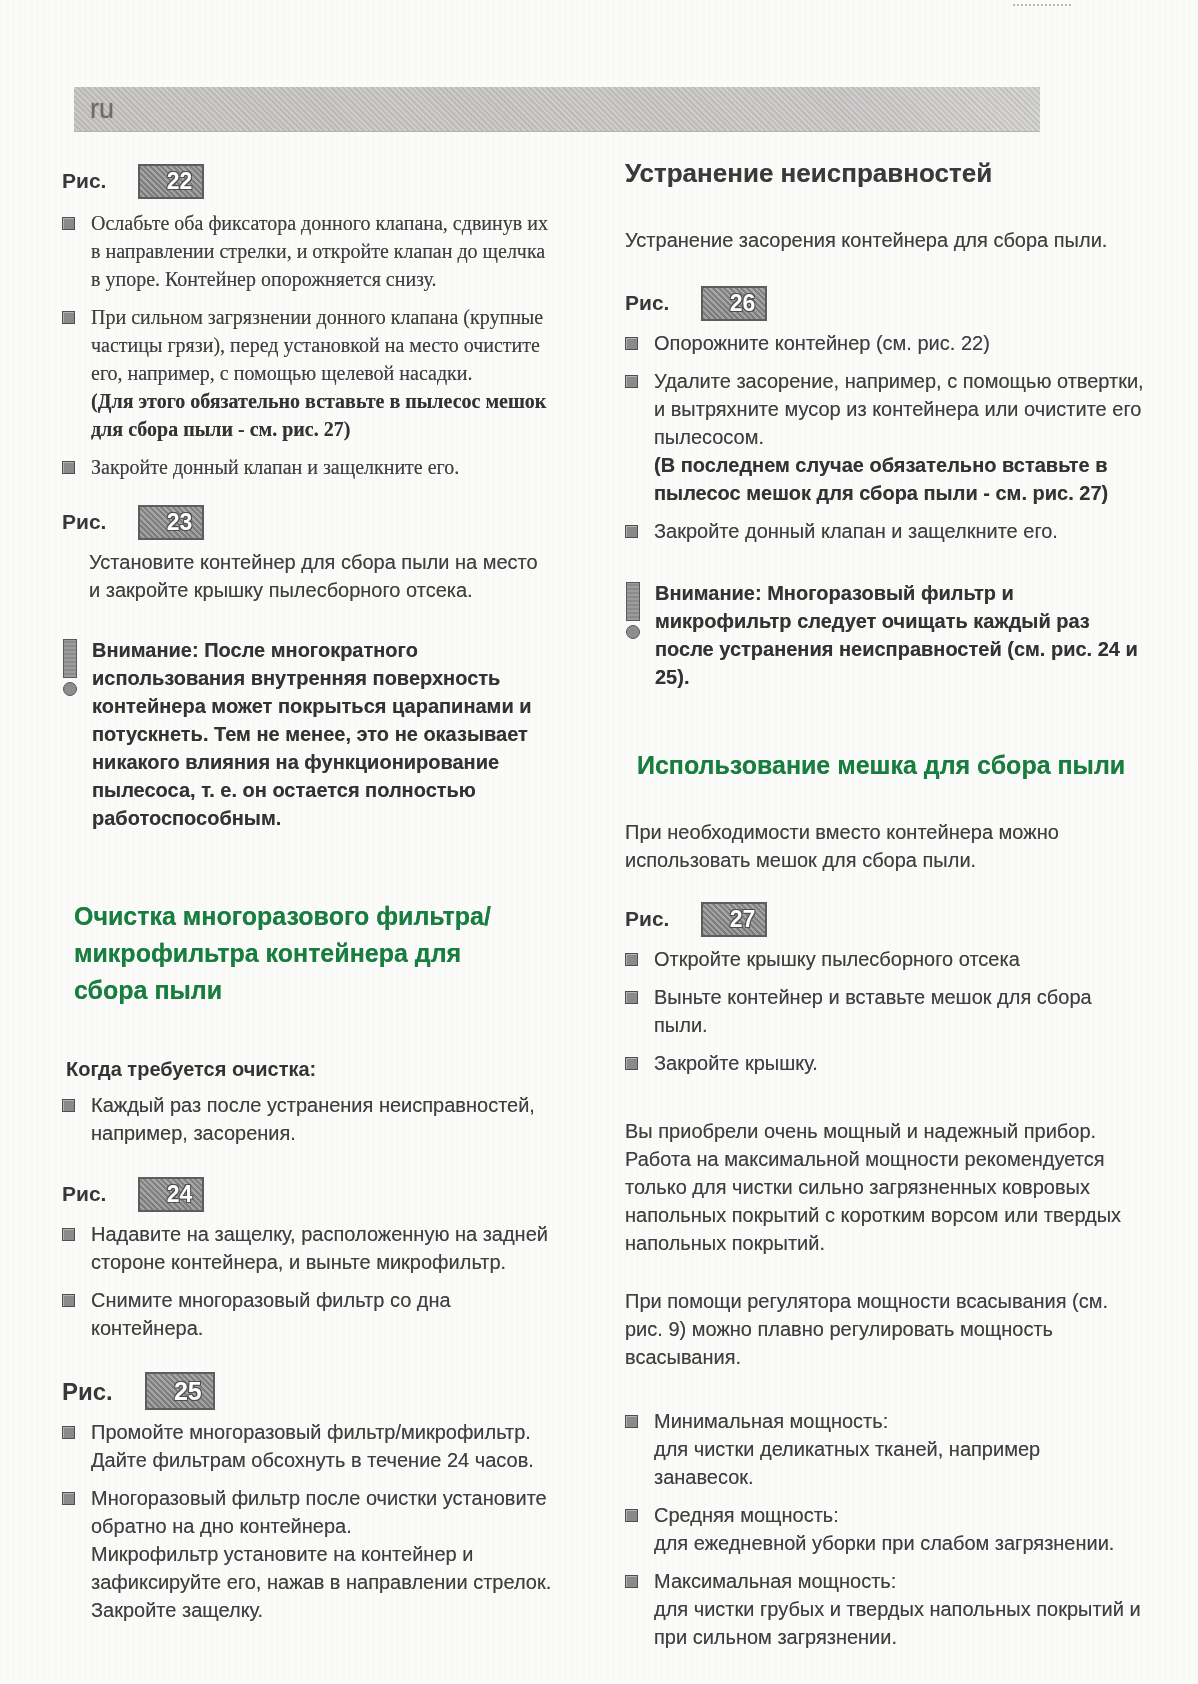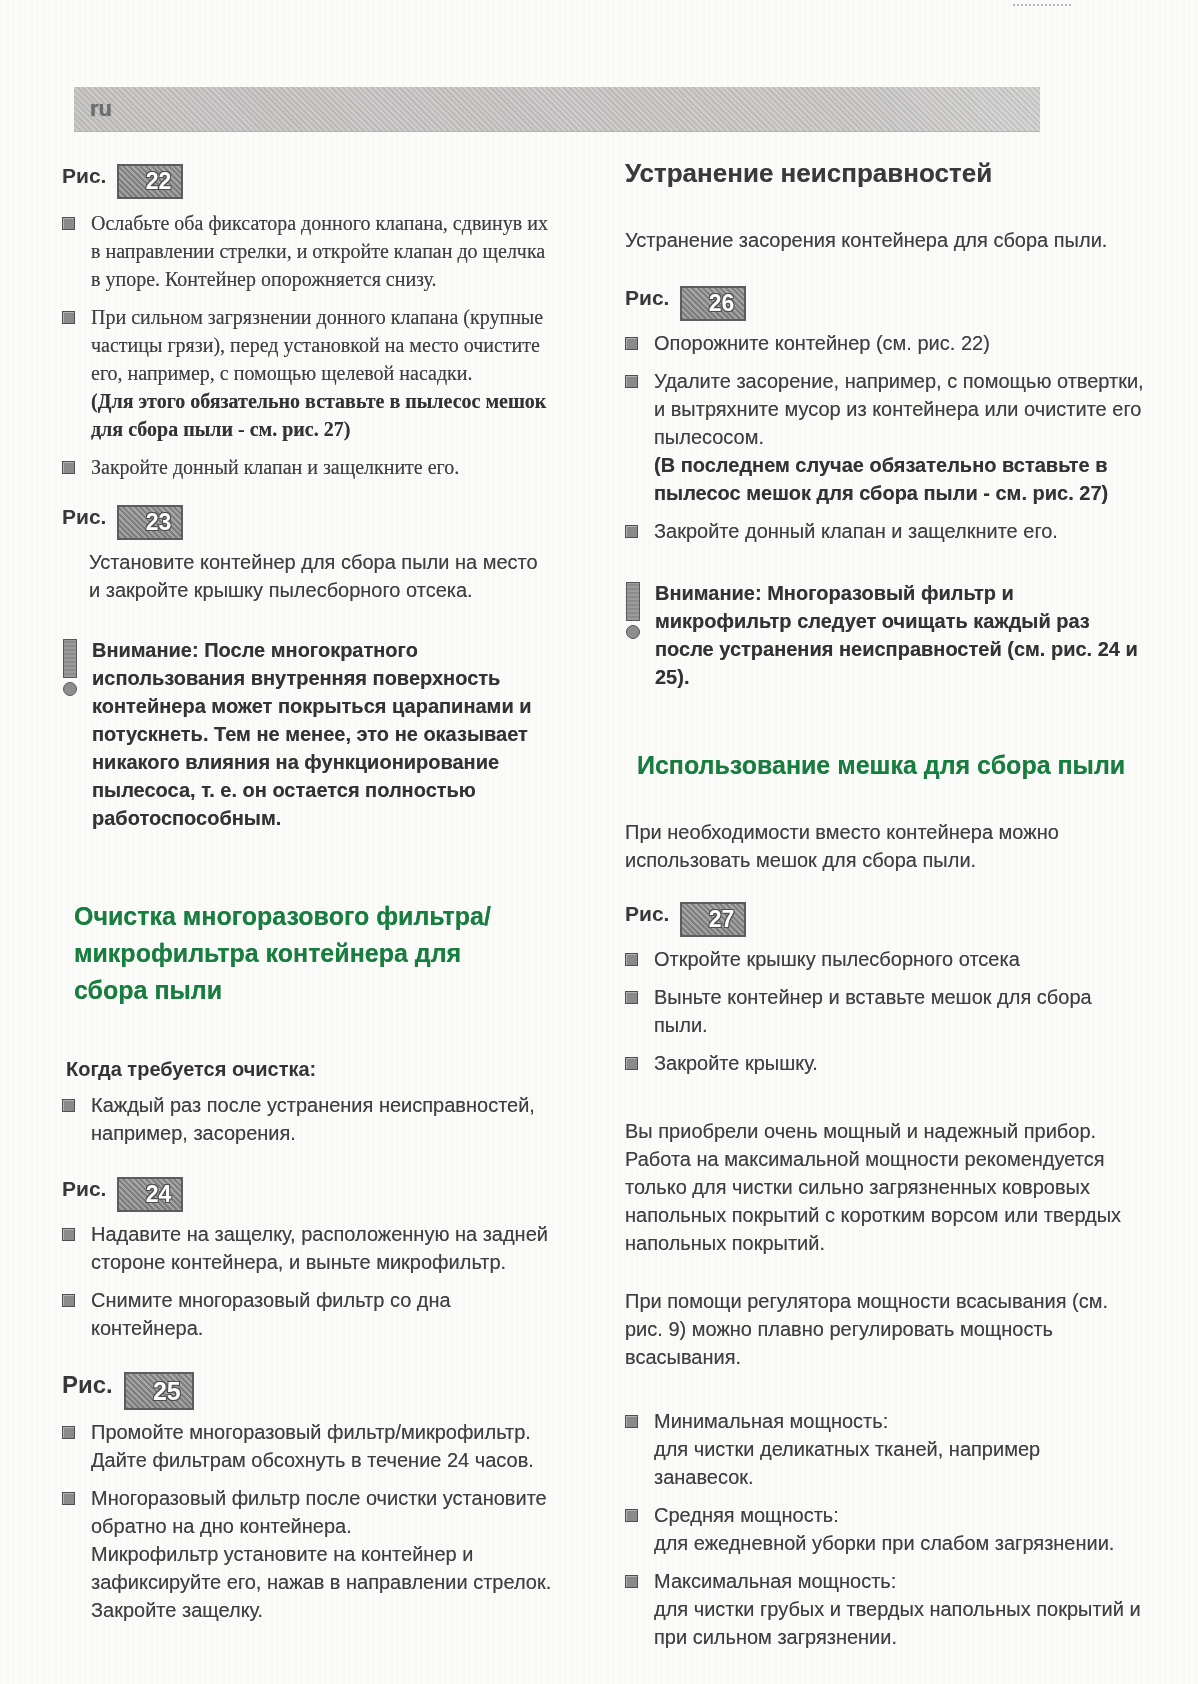--- a/index.html
+++ b/index.html
@@ -19,39 +19,39 @@
   
   .hdr-strip{
     position:absolute;left:74px;top:87px;width:966px;height:44px;
     background-image:
       repeating-linear-gradient(45deg, rgba(110,110,110,0.14) 0 2px, rgba(255,255,255,0.10) 2px 4px),
       linear-gradient(90deg,#c7c5c3 0%,#cbc9c8 80%,#d3d2d1 100%);
     border-bottom:1px solid #b5b3b1;
     display:flex;align-items:center;
   }
   .hdr-lang{
-    margin-left:16px;font-size:22px;font-weight:bold;color:#6d6d6d;
+    margin-left:16px;font-size:27px;font-weight:normal;color:#6d6d6d;
     text-shadow:0 0 1px rgba(90,90,90,0.7);
   }
   .dots-artifact{
     position:absolute;left:1013px;top:4px;width:58px;height:0;
     border-top:2px dotted #b9b9b9;
   }
 
   
   .body-text{font-size:20px;line-height:28px;text-shadow:0 0 0.4px rgba(63,63,63,0.55);}
   .b{font-weight:bold;color:#333;}
   h1{font-size:26px;line-height:34px;font-weight:bold;color:#3a3a3a;margin:0;
      text-shadow:0 0 0.5px rgba(58,58,58,0.6);}
   h2.section{font-size:25px;line-height:37px;font-weight:bold;color:#15803d;margin:12px;
      text-shadow:0 0 0.5px rgba(58,58,58,0.6);}
   h3.sub{font-size:20px;line-height:28px;font-weight:bold;color:#333;margin:4px;}
 
   
-  .figrow{display:flex;align-items:center;}
+  .figrow{display:flex;align-items:flex-end;gap:21px;}
   .figlabel{font-size:21px;font-weight:bold;color:#383838;line-height:24px;}
   .figbadge{
     display:inline-block;min-width:46px;height:31px;line-height:31px;margin-left:11px;
     text-align:center;font-size:23px;font-weight:bold;color:#fff;
     background-image:
       repeating-linear-gradient(45deg, rgba(70,70,70,0.25) 0 2px, rgba(255,255,255,0.18) 2px 4px),
       linear-gradient(#969696,#8d8d8d);
     border:2px solid #5d5d5d;
     text-shadow:-1px -1px 0 #4e4e4e,1px -1px 0 #4e4e4e,-1px 1px 0 #4e4e4e,1px 1px 0 #4e4e4e;
     transform:translateY(6px);

